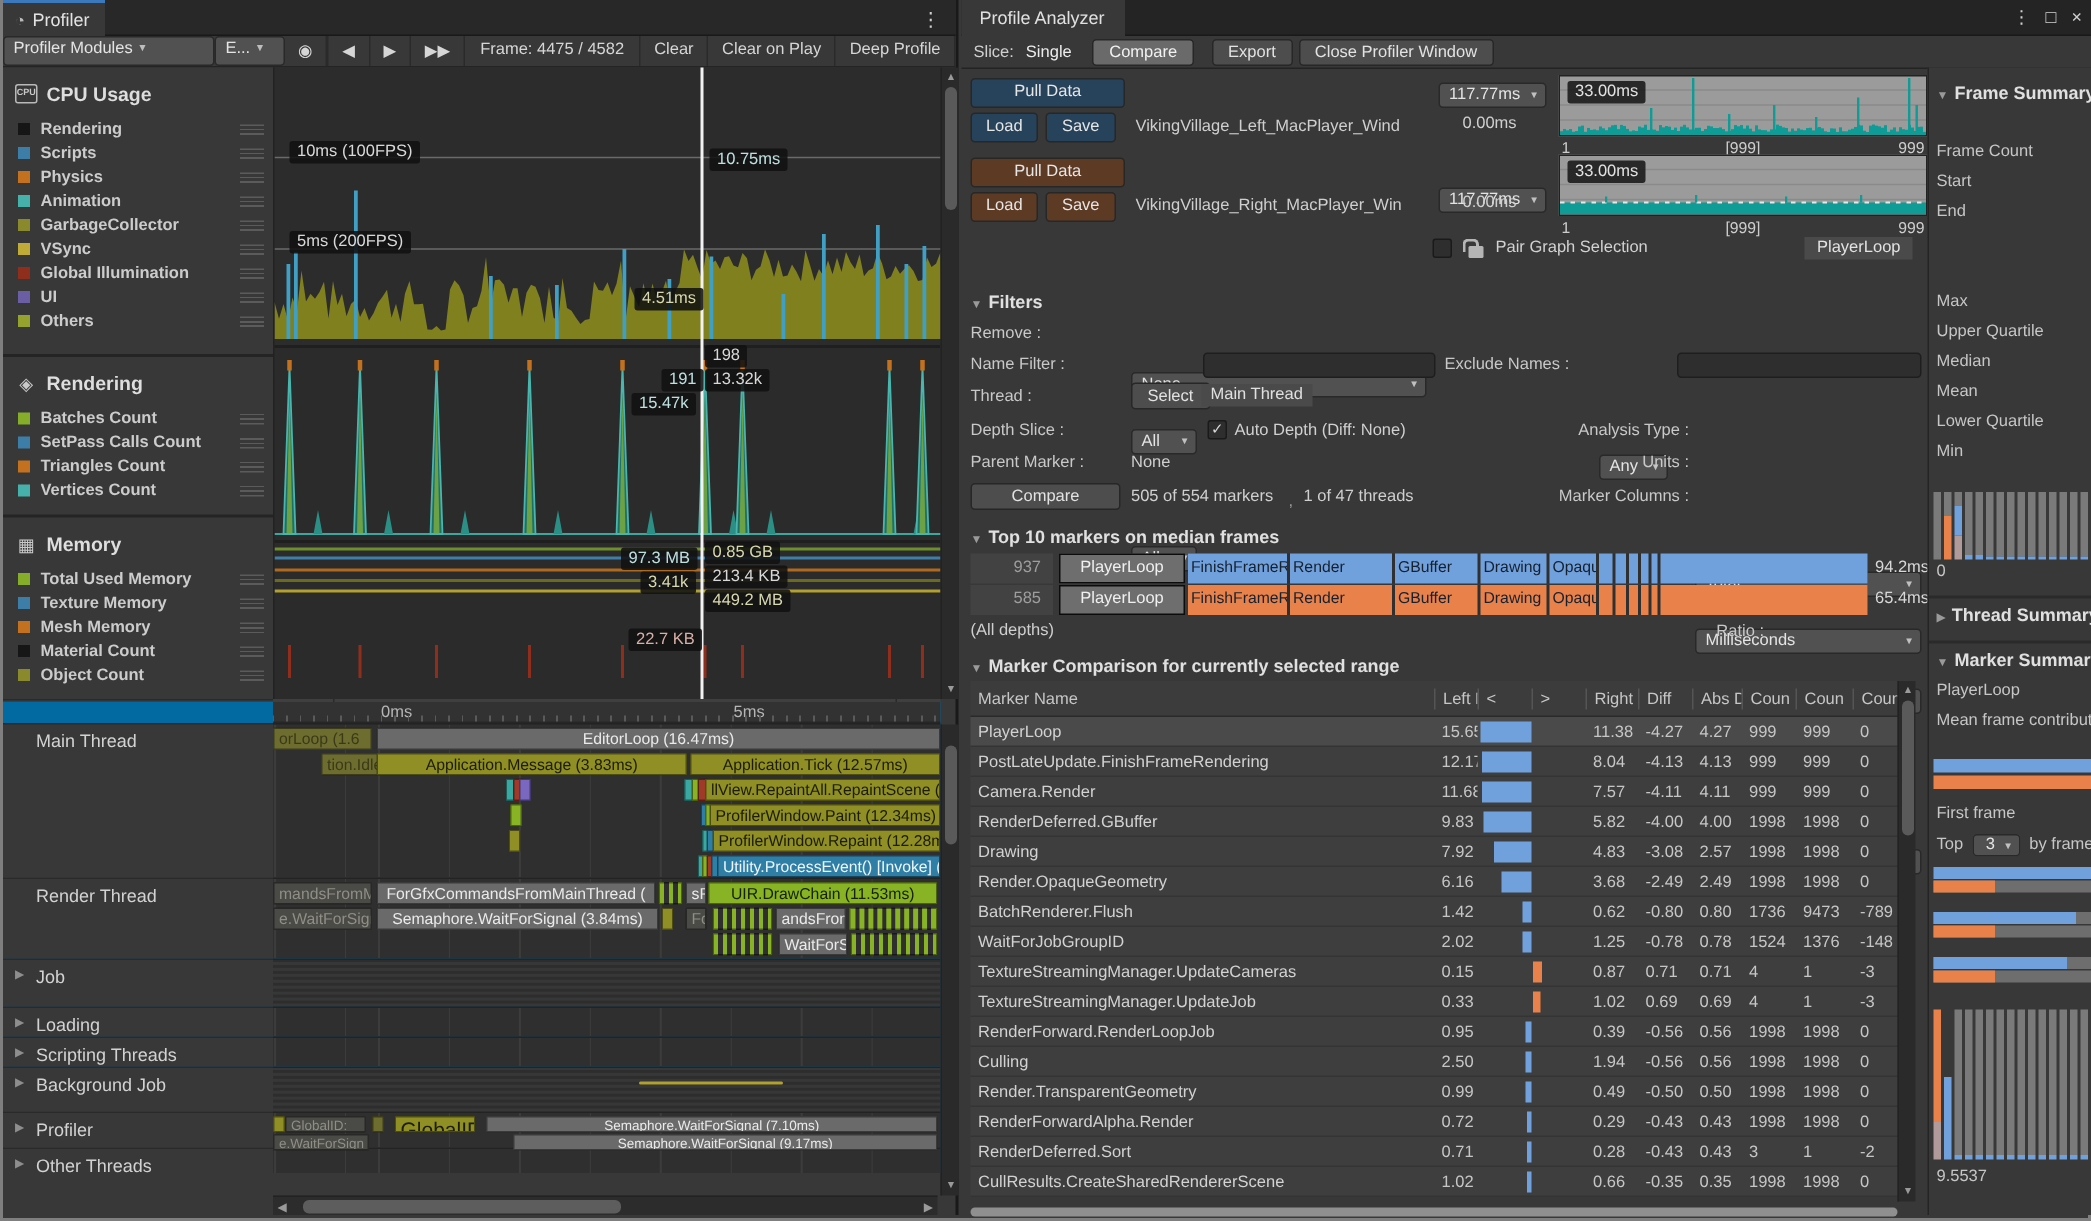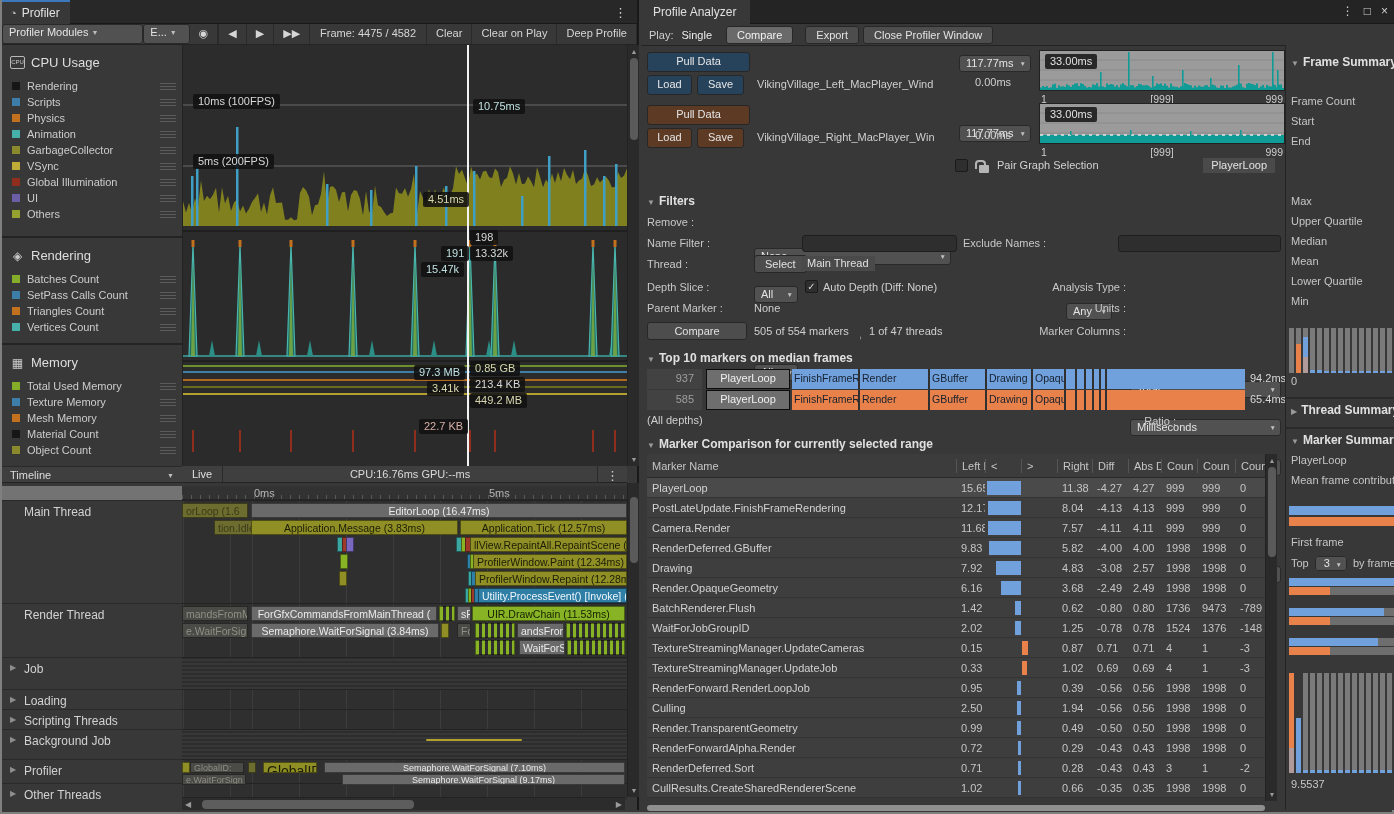--- a/index.html
+++ b/index.html
@@ -17,21 +17,21 @@
     color:#e3e3e3; font-size:12px; border-top:2px solid #3b79bc; }
   .tab .ticon { color:#bbb; margin-right:5px; font-size:11px; }
   .kebab { color:#cfcfcf; font-size:13px; letter-spacing:0; cursor:default; }
   .toolbar { position:absolute; left:0; top:24px; right:0; height:21px; background:#383838; border-bottom:1px solid #242424;
     display:flex; align-items:stretch; }
   .tbtn { padding:3px 9px 0 9px; border-right:1px solid #2a2a2a; color:#d6d6d6; white-space:nowrap; }
   .tbtn.dd::after { content:"▼"; font-size:7px; color:#bdbdbd; margin-left:7px; position:relative; top:-1px; }
   .tlabel { padding:3px 10px 0 10px; color:#d6d6d6; white-space:nowrap; }
 
   
-  #sidebar { position:absolute; left:0; top:45px; width:180px; bottom:0; background:#383838; }
+  #sidebar { position:absolute; left:0; top:45px; width:180px; bottom:0; background:#383838;font-weight:bold; }
   .modsec { border-bottom:2px solid #242424; padding-bottom:8px; }
   .modhead { display:flex; align-items:center; gap:6px; padding:10px 0 8px 8px; color:#dedede; font-size:13px; }
   .chipicon { width:15px; height:13px; border:1px solid #b9b9b9; border-radius:2px; color:#c9c9c9;
     font-size:6px; line-height:11px; text-align:center; letter-spacing:0; }
   .gicon { color:#c9c9c9; font-size:12px; width:15px; text-align:center; }
   .modItem { display:flex; align-items:center; gap:7px; padding:2px 6px 2px 10px; height:16px; color:#cccccc; }
   .swatch { width:8px; height:8px; flex:0 0 8px; }
   .modItem .lbl { flex:1 1 auto; white-space:nowrap; overflow:hidden; }
   .handle { width:16px; height:7px; flex:0 0 16px; opacity:.7;
     background:linear-gradient(#6a6a6a 0 1px,transparent 1px 3px,#6a6a6a 3px 4px,transparent 4px 6px,#6a6a6a 6px 7px); }
@@ -54,21 +54,21 @@
   .sarrow { position:absolute; left:0; width:12px; height:11px; color:#9a9a9a; font-size:7px; text-align:center; padding-top:2px; }
   #hscroll { position:absolute; left:180px; right:12px; top:797px; height:13px; background:#2c2c2c; border-top:1px solid #222; }
   #hthumb { position:absolute; left:20px; top:2px; width:212px; height:9px; background:#5d5d5d; border-radius:4px; }
   .harrow { position:absolute; top:2px; color:#9a9a9a; font-size:8px; }
 
   
   #tlHead { position:absolute; left:180px; top:466px; width:445px; height:17px; background:#3f3f3f; border-bottom:1px solid #242424; display:flex; }
   #liveBtn { padding:2px 10px 0 10px; border-right:1px solid #2a2a2a; color:#e0e0e0; }
   #tlStats { flex:1; text-align:center; padding-top:2px; color:#dadada; }
   #tlKebab { padding:2px 8px 0 8px; border-left:1px solid #2a2a2a; }
-  #timeline { position:absolute; left:0; top:486px; width:625px; height:314px; background:#737373; overflow:hidden; }
+  #timeline { position:absolute; left:0; top:468px; width:625px; height:314px; background:#0369a1; overflow:hidden; }
   #ruler { position:absolute; left:180px; top:0; width:445px; height:14px; background:#323232; border-bottom:1px solid #262626; color:#b5b5b5; }
   .band { position:absolute; left:180px; width:445px; border-top:1px solid #232323;
     background-image:repeating-linear-gradient(90deg,#3c3c3c 0 1px,transparent 1px 47px); background-position:70px 0; }
   .band.striped { background-image:repeating-linear-gradient(0deg,#373737 0 2px,#2d2d2d 2px 4px),repeating-linear-gradient(90deg,#424242 0 1px,transparent 1px 47px); }
   .trackLbl { position:absolute; left:0; width:180px; border-top:1px solid #2a2a2a; background:#383838; color:#d2d2d2; padding:4px 0 0 22px; font-size:12px; }
   .trackLbl .arr { position:absolute; left:8px; top:5px; font-size:8px; color:#8e8e8e; }
   .tbar { position:absolute; height:15px; border-radius:1px; overflow:hidden; white-space:nowrap; font-size:10.5px;
     padding:1px 3px 0 3px; border:1px solid rgba(0,0,0,.45); }
   .tbar.ctr { text-align:center; }
   .c-gray { background:#6a6a6a; color:#eaeaea; }
@@ -476,21 +476,21 @@
   <div id="rwin">
     <div id="rtabbar">
       <div id="rtab">Profile Analyzer</div>
       <div class="winicons">
         <span>⋮</span>
         <span>□</span>
         <span>×</span>
       </div>
     </div>
     <div id="rtoolbar">
-      <span style="margin:0 8px 0 8px;color:#d0d0d0">Play:</span>
+      <span style="margin:0 8px 0 8px;color:#d0d0d0">Slice:</span>
       <span style="margin-right:14px;color:#ececec">Single</span>
       <span class="rbtn sel">Compare</span>
       <span class="rbtn" style="margin-left:8px">Export</span>
       <span class="rbtn">Close Profiler Window</span>
     </div>
     <div id="rcontent" style="position:absolute;left:0;top:46px;right:111px;bottom:0;">
         <div class="btn blue abs" style="left: 6px; top: 6px; width: 103px; height: 20px;">Pull Data</div>
         <div class="btn blue abs" style="left: 6px; top: 29px; width: 45px; height: 20px;">Load</div>
         <div class="btn blue abs" style="left: 56px; top: 29px; width: 47px; height: 20px;">Save</div>
         <div class="abs nowrap" style="left: 116px; top: 32px; width: 200px; color: rgb(207, 207, 207);">VikingVillage_Left_MacPlayer_Wind</div>

